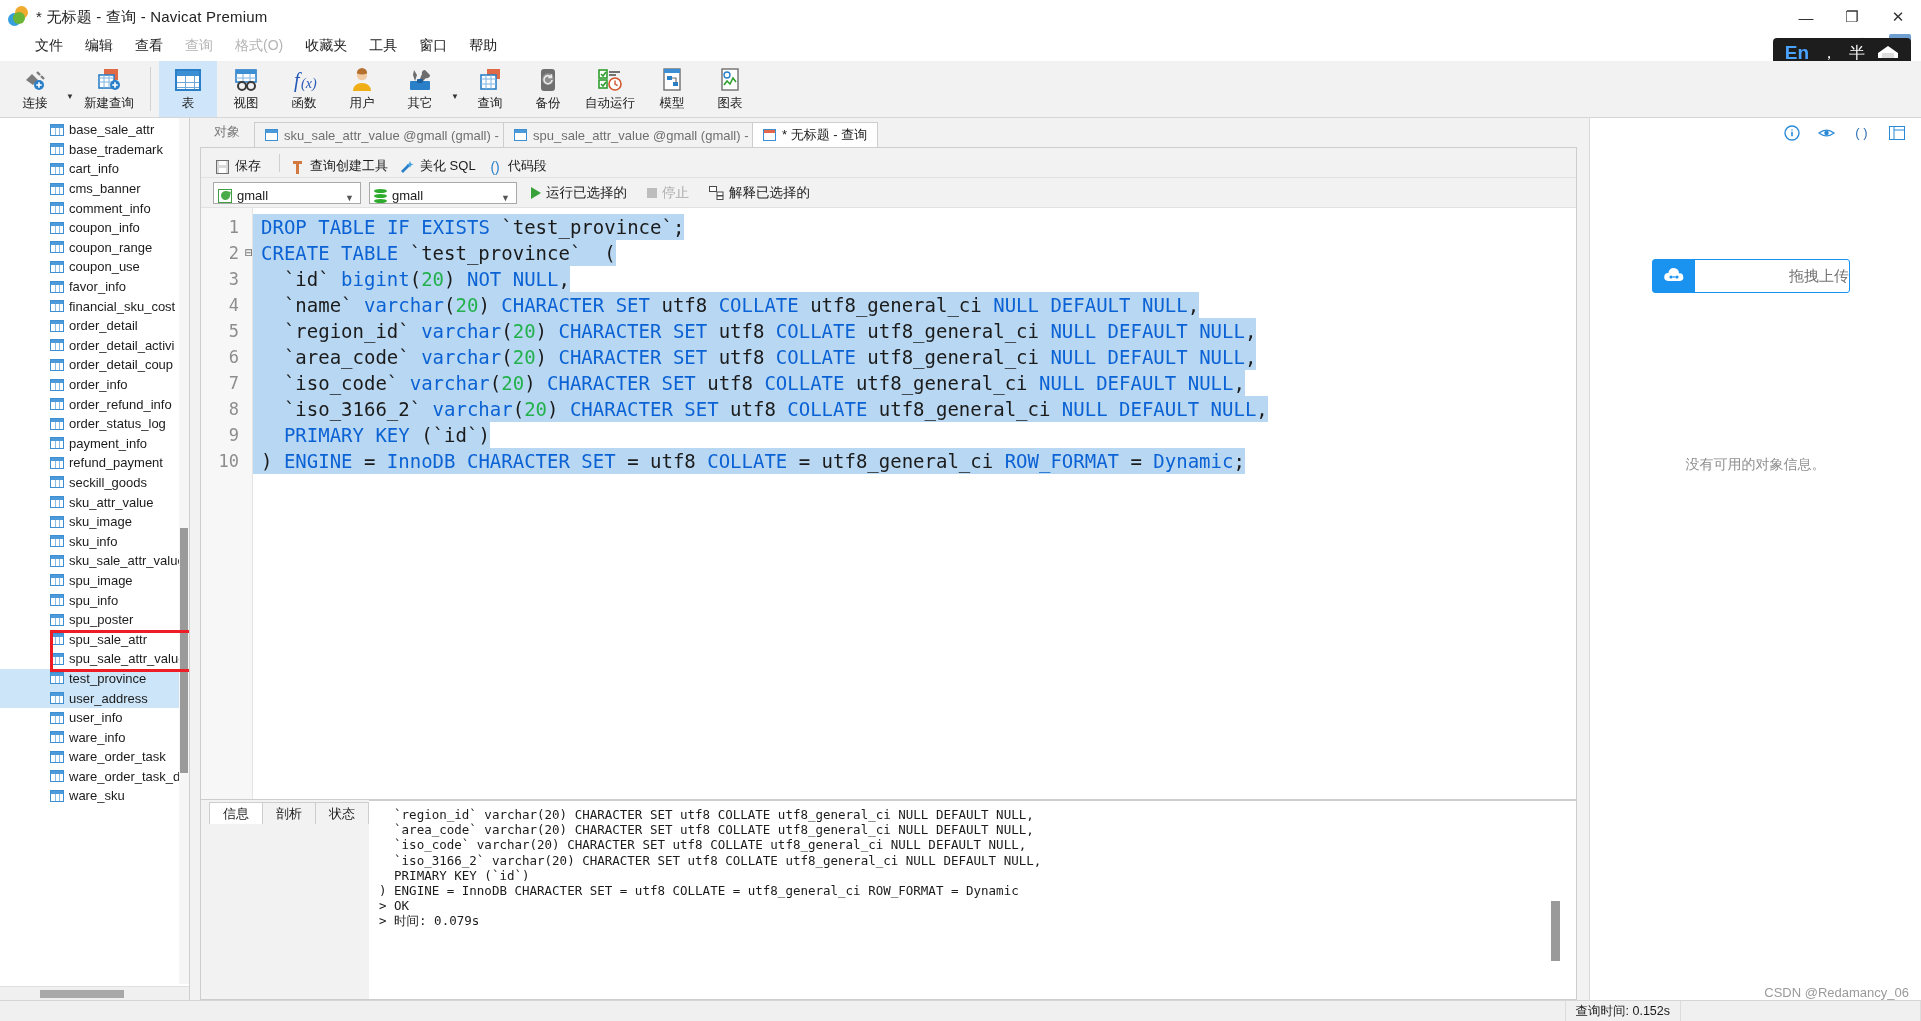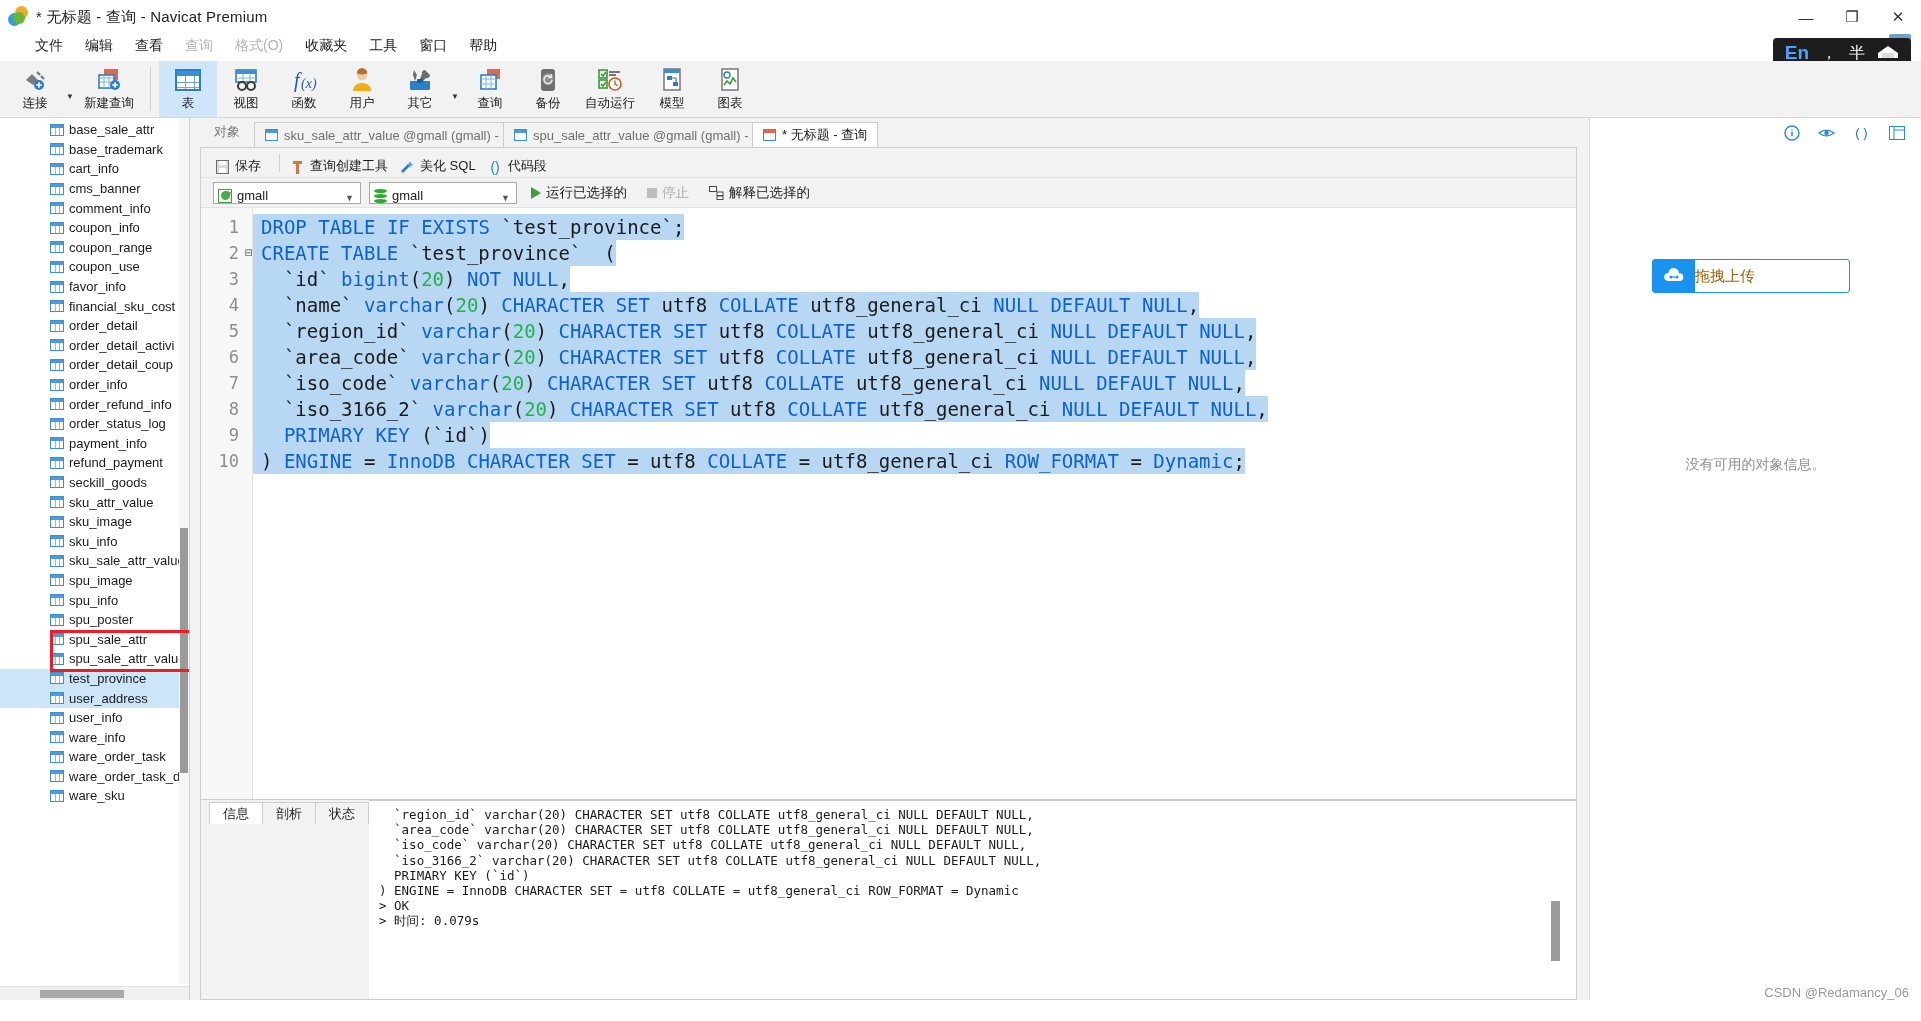--- a/index.html
+++ b/index.html
@@ -121,21 +121,21 @@
   .rtab + .rtab { margin-left:-1px; }
   .rtab.active { background:#fff; }
   .reslog { flex:1; background:#fff; border-top:1px solid #cdcdcd; padding:6px 10px; font-family:"DejaVu Sans Mono", monospace; font-size:12.5px; line-height:15.2px; color:#1b1b1b; white-space:pre; overflow:hidden; position:relative; }
 
   
   .rightpanel { width:332px; background:#ffffff; border-left:1px solid #d9d9d9; position:relative; }
   .rp-icons { height:29px; display:flex; align-items:center; justify-content:flex-end; gap:18px; padding-right:16px; color:#1b1b1b; }
   .rp-icons .ri { width:17px; height:17px; display:flex; align-items:center; justify-content:center; font-size:13px; color:#2b6fb5; }
   .upload-pill { position:absolute; left:62px; top:141px; width:198px; height:34px; background:#ffffff; border:1px solid #1a93f0; border-radius:3px; display:flex; align-items:center; }
   .upload-pill .lft { width:42px; height:32px; background:#1a93f0; display:flex; align-items:center; justify-content:center; }
-  .upload-pill .lbl { flex:1; text-align:left; color:#a16207; font-size:15px; }
+  .upload-pill .lbl { flex:1; text-align:right; color:#737373; font-size:15px; }
   .rp-empty { position:absolute; left:0; right:0; top:338px; text-align:center; font-size:14px; color:#8e8e8e; }
 
   
   .statusbar { position:absolute; left:0; right:0; bottom:0; height:21px; background:#f0f0f0; border-top:1px solid #d6d6d6; display:flex; align-items:center; font-size:12.5px; color:#1b1b1b; }
   .st-seg { height:21px; display:flex; align-items:center; padding:0 10px; border-right:1px solid #dcdcdc; }
   .st-left { flex:1; }
   .st-right { margin-left:auto; display:flex; }
   .watermark { position:absolute; right:12px; bottom:21px; font-size:13px; color:#9a9a9a; }
 
   
@@ -660,15 +660,22 @@
               <path d="M10.4 10 h3.2" stroke="#1a93f0" stroke-width="1.2"></path>
             </svg>
         </span>
         <span class="lbl">拖拽上传</span>
       </div>
 
       <div class="rp-empty">没有可用的对象信息。</div>
     </div>
   </div>
 
+  <div class="statusbar">
+    <div class="st-seg st-left"></div>
+    <div class="st-right">
+      <div class="st-seg">查询时间: 0.152s</div>
+      <div class="st-seg" style="width:240px"></div>
+    </div>
+  </div>
   <div class="watermark">CSDN @Redamancy_06</div>
 
 </div>
 
 </body></html>

